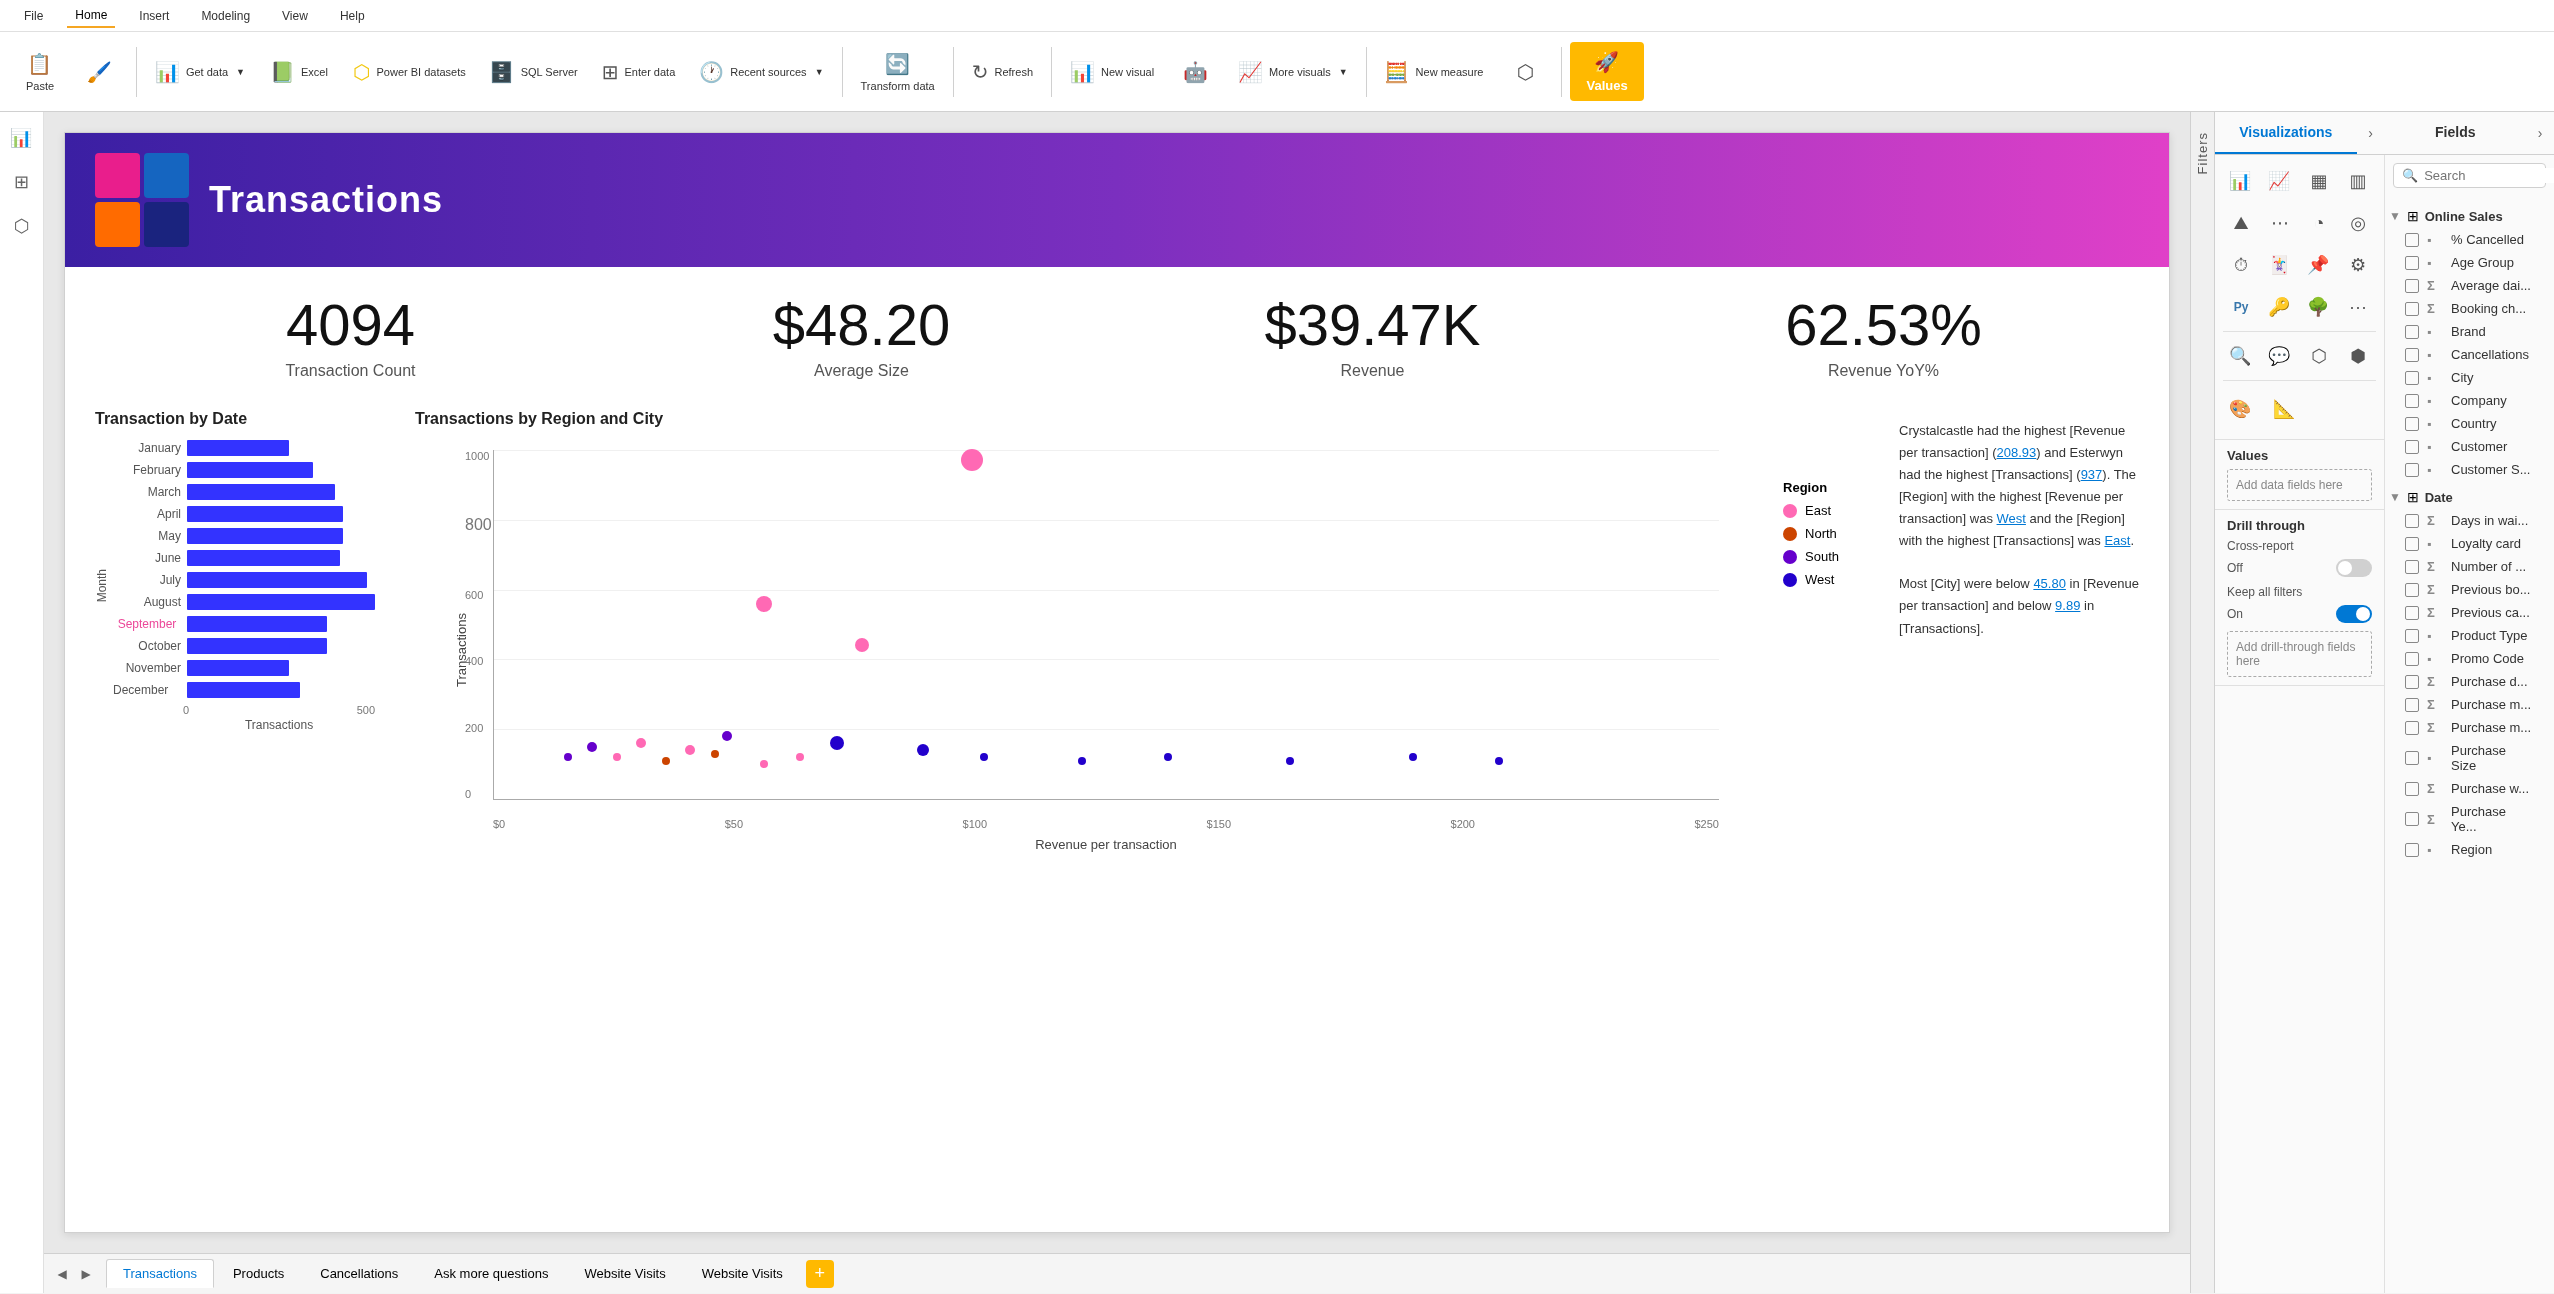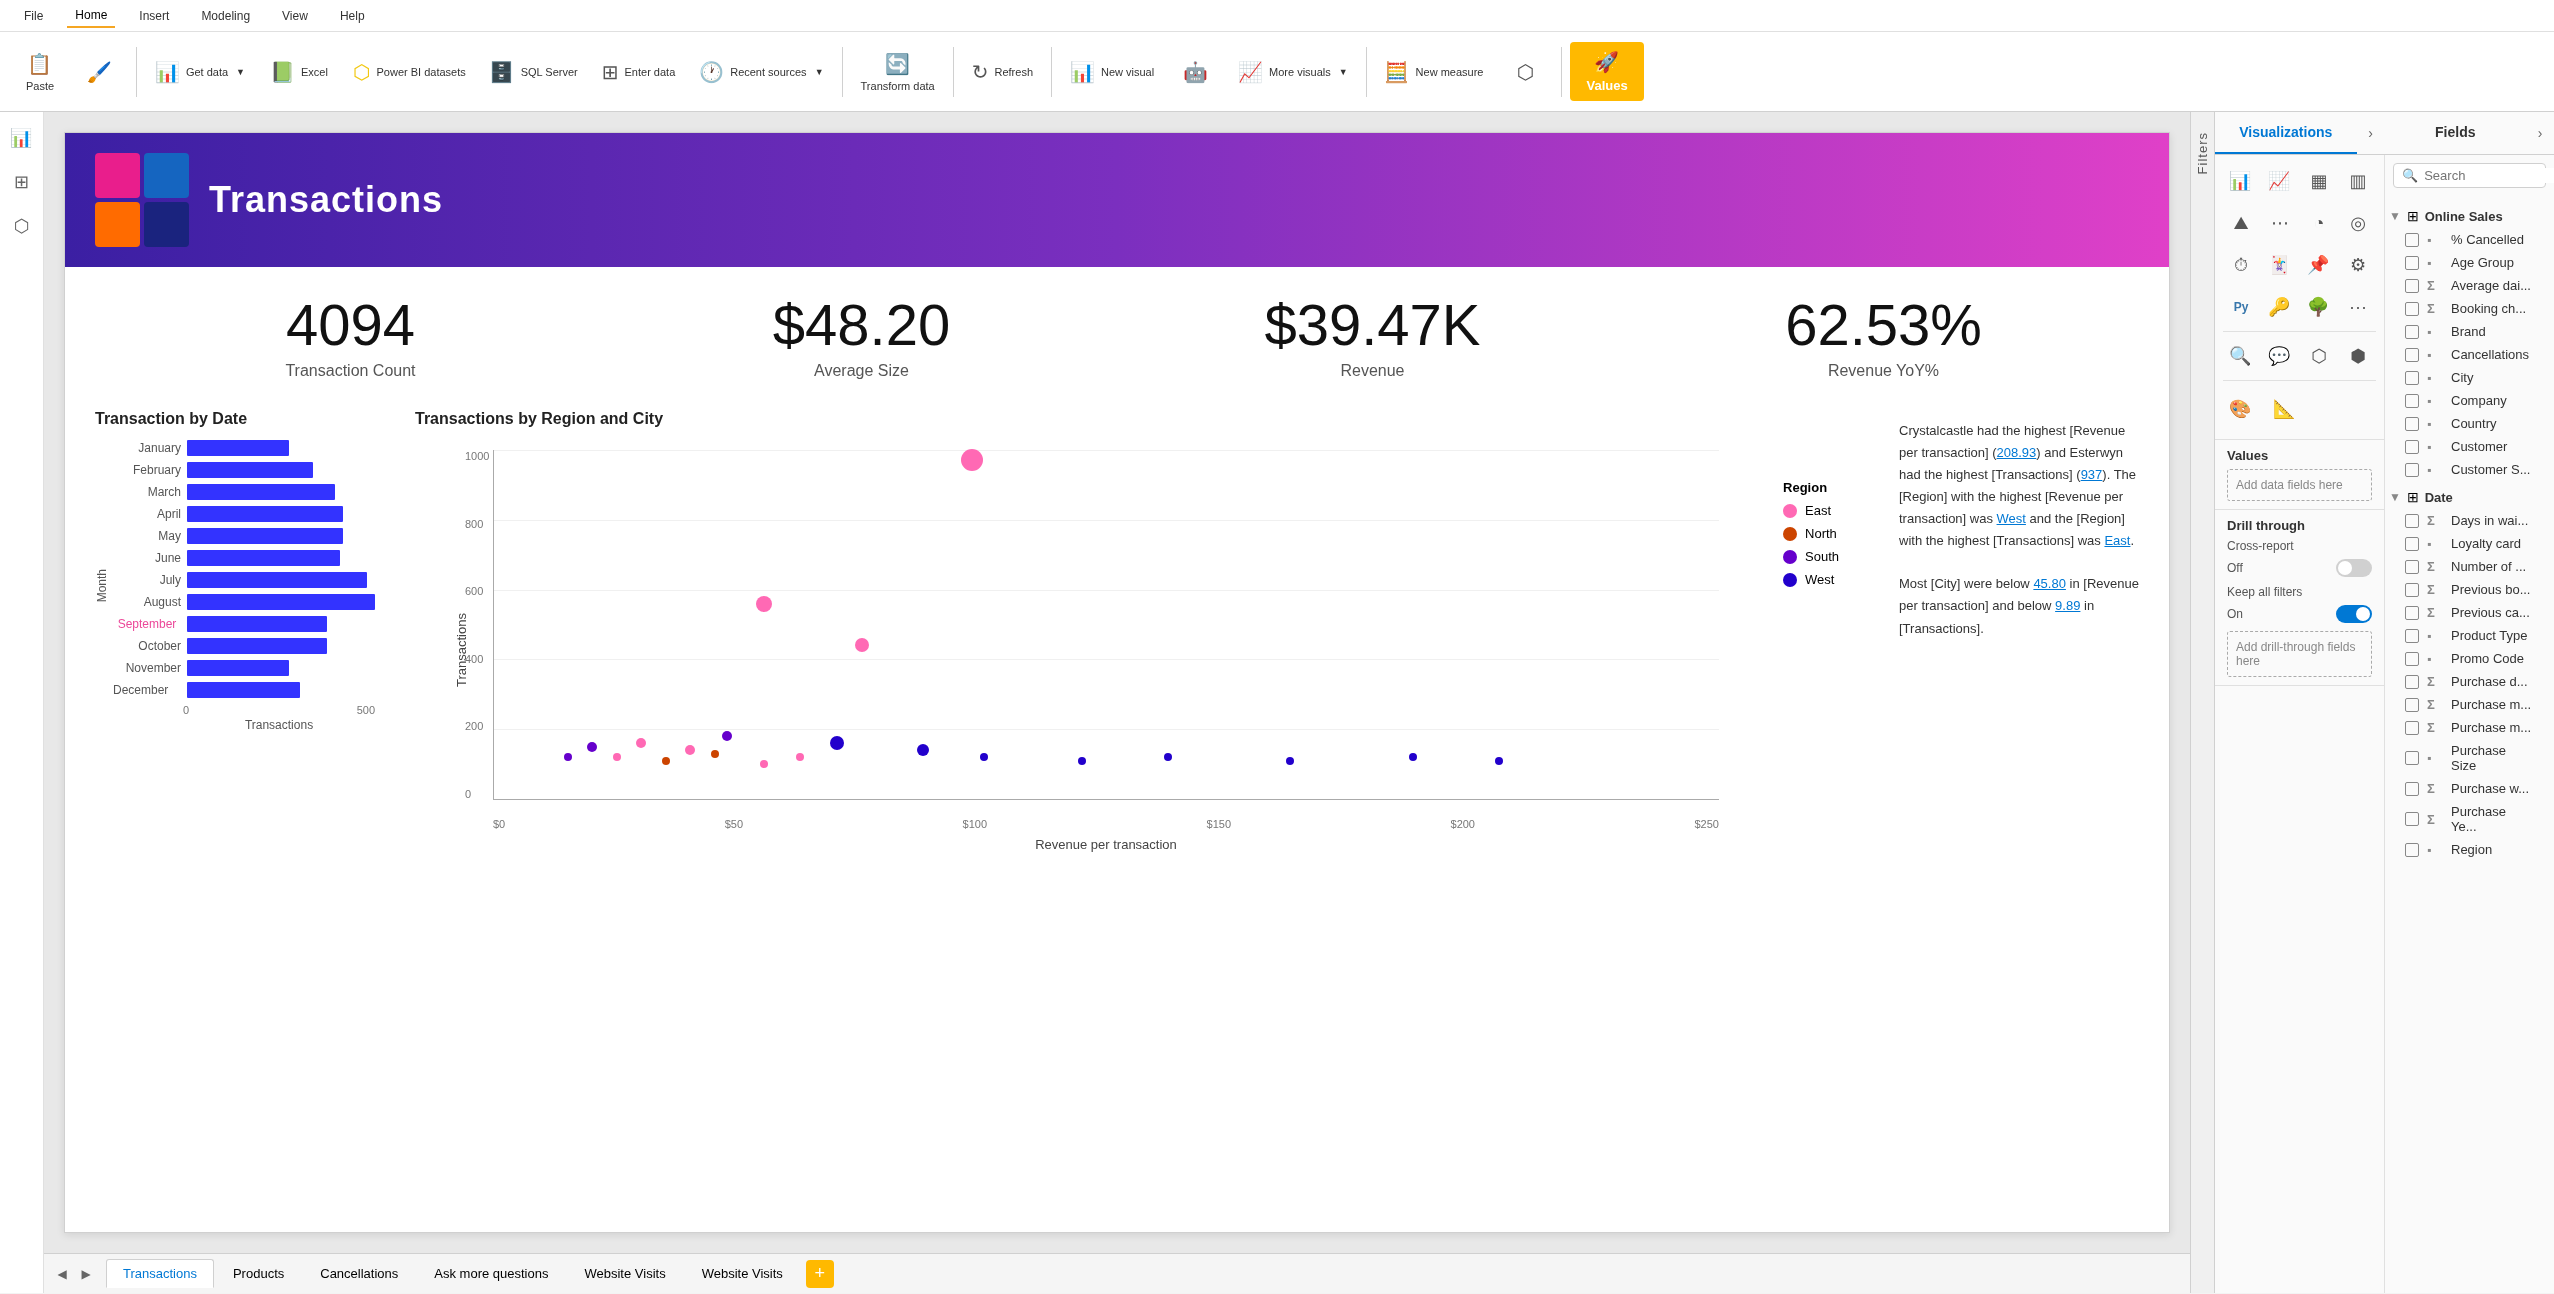--- a/index.html
+++ b/index.html
@@ -350,21 +350,21 @@
           </div>
         </div>
 
         <div class="scatter-section">
           <div class="chart-title">Transactions by Region and City</div>
           <div style="position:relative; height:420px;">
             <div class="scatter-y-label" style="position:absolute; left:10px; top:50%; transform:translateY(-50%) rotate(-90deg); font-size:13px; color:#444; white-space:nowrap;">Transactions</div>
 
             <div style="position:absolute; left:50px; top:10px; bottom:60px; display:flex; flex-direction:column; justify-content:space-between;">
               <span style="font-size:11px; color:#777;">1000</span>
-              <span style="font-size:11px; color:#777;">800</span>
+              <span style="font-size:16px; color:#777;">800</span>
               <span style="font-size:11px; color:#777;">600</span>
               <span style="font-size:11px; color:#777;">400</span>
               <span style="font-size:11px; color:#777;">200</span>
               <span style="font-size:11px; color:#777;">0</span>
             </div>
 
             <div style="position:absolute; left:78px; top:10px; right:140px; bottom:60px; border-left:1px solid #aaa; border-bottom:1px solid #aaa; background:#fff;">
 
               <div style="position:absolute; width:100%; height:1px; background:#f0f0f0; top:0;"></div>
               <div style="position:absolute; width:100%; height:1px; background:#f0f0f0; top:20%;"></div>

